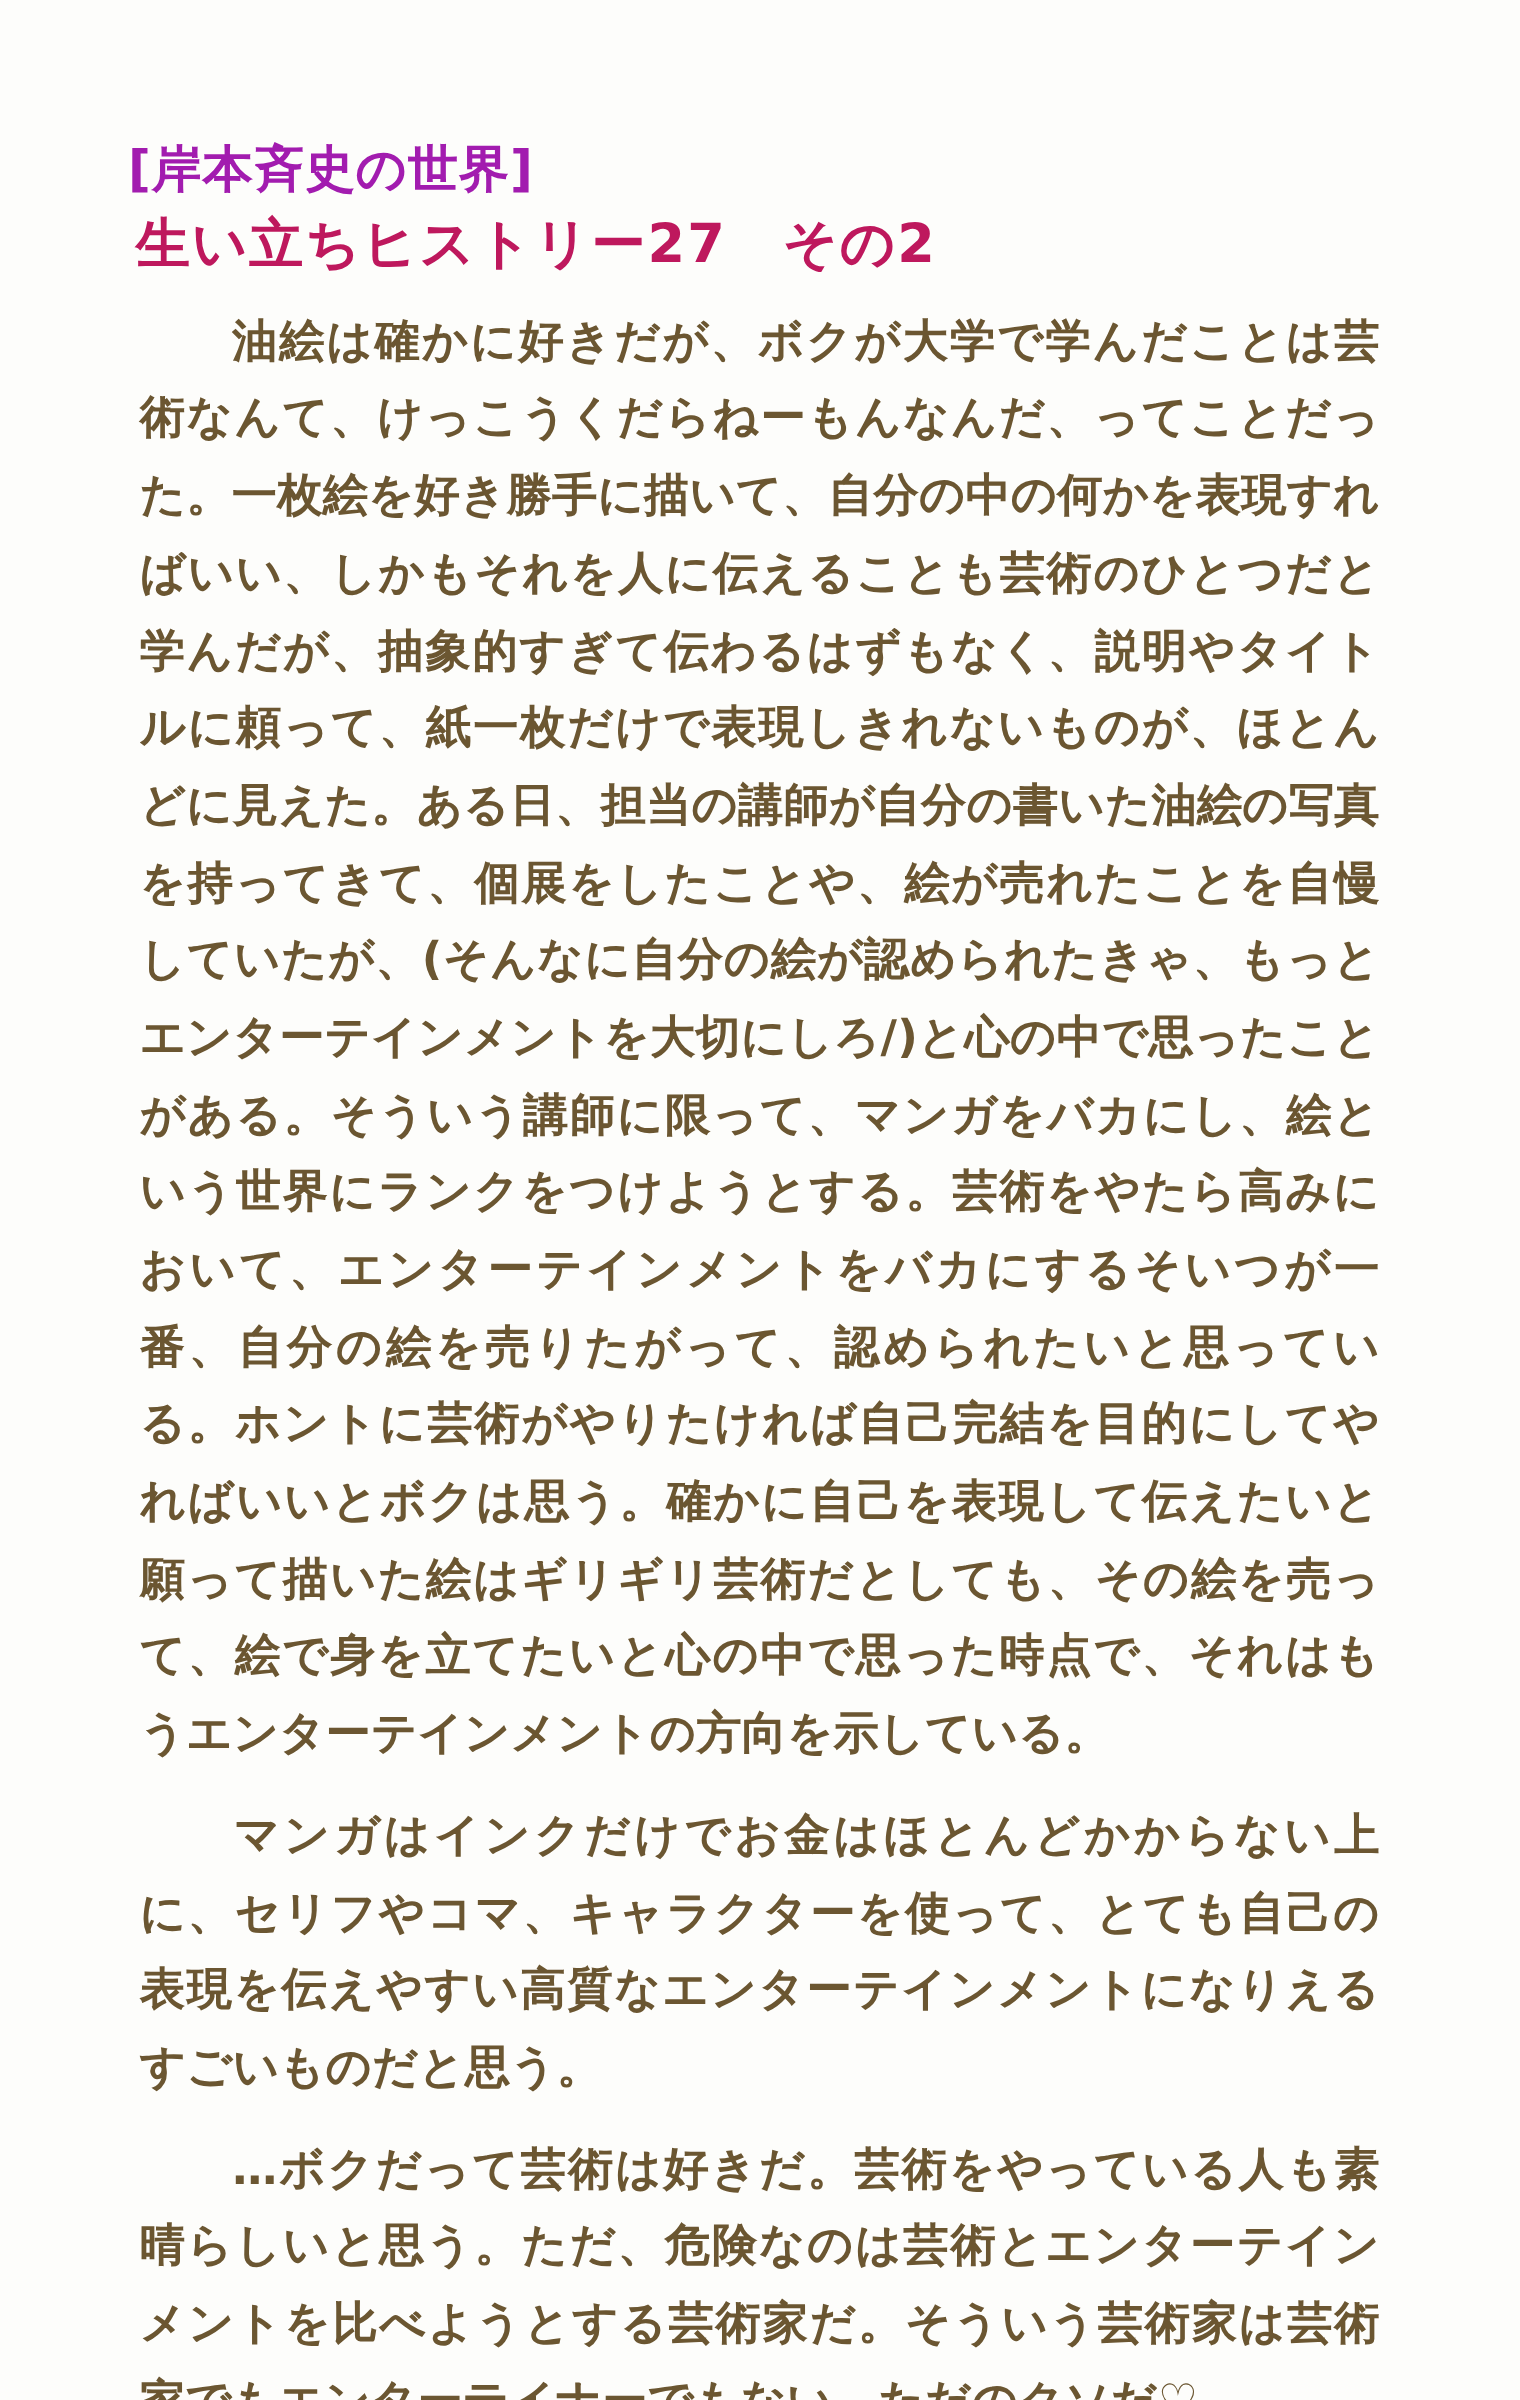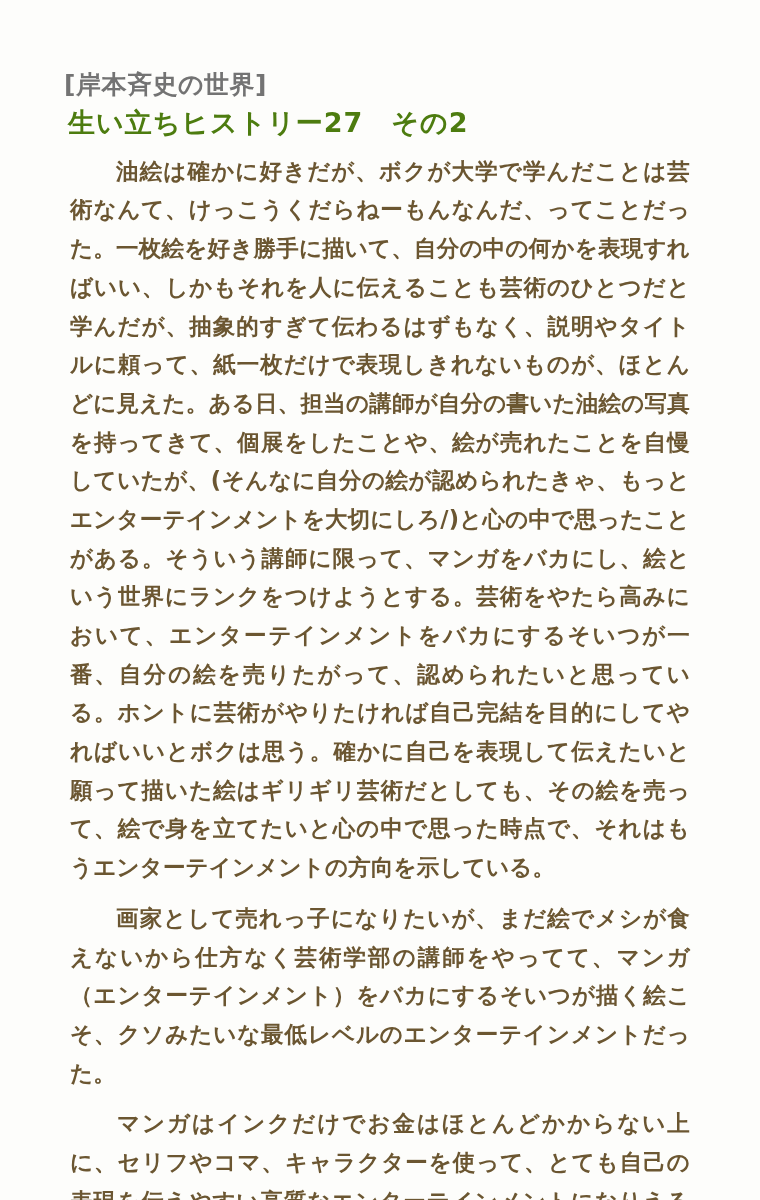--- a/index.html
+++ b/index.html
@@ -17,29 +17,29 @@
     font-family: "DejaVu Sans", "Liberation Sans", sans-serif;
     color: #6b5631;
     overflow: hidden;
   }
   .heading-block {
     margin-bottom: 10px;
   }
   .series-title {
     font-size: 25px;
     font-weight: bold;
-    color: #737373;
+    color: #a21caf;
     letter-spacing: 0.5px;
     line-height: 1.2;
     margin: 0 0 6px 6px;
   }
   .episode-title {
     font-size: 27px;
     font-weight: bold;
-    color: #4d7c0f;
+    color: #be185d;
     letter-spacing: 1px;
     line-height: 1.25;
     margin: 0 0 2px 10px;
   }
   .body-text {
     font-size: 22.5px;
     line-height: 1.72;
     letter-spacing: 0.2px;
     color: #6b5631;
     text-align: justify;
@@ -56,19 +56,18 @@
 
 <div class="page">
 
   <div class="heading-block">
     <div class="series-title">[岸本斉史の世界]</div>
     <div class="episode-title">生い立ちヒストリー27　その2</div>
   </div>
 
   <div class="body-text">
     <p class="para">　油絵は確かに好きだが、ボクが大学で学んだことは芸術なんて、けっこうくだらねーもんなんだ、ってことだった。一枚絵を好き勝手に描いて、自分の中の何かを表現すればいい、しかもそれを人に伝えることも芸術のひとつだと学んだが、抽象的すぎて伝わるはずもなく、説明やタイトルに頼って、紙一枚だけで表現しきれないものが、ほとんどに見えた。ある日、担当の講師が自分の書いた油絵の写真を持ってきて、個展をしたことや、絵が売れたことを自慢していたが、(そんなに自分の絵が認められたきゃ、もっとエンターテインメントを大切にしろ/)と心の中で思ったことがある。そういう講師に限って、マンガをバカにし、絵という世界にランクをつけようとする。芸術をやたら高みにおいて、エンターテインメントをバカにするそいつが一番、自分の絵を売りたがって、認められたいと思っている。ホントに芸術がやりたければ自己完結を目的にしてやればいいとボクは思う。確かに自己を表現して伝えたいと願って描いた絵はギリギリ芸術だとしても、その絵を売って、絵で身を立てたいと心の中で思った時点で、それはもうエンターテインメントの方向を示している。</p>
-    <p class="para">　画家として売れっ子になりたいが、まだ絵でメシが食えないから仕方なく芸術学部の講師をやってて、マンガ（エンターテインメント）をバカにするそいつが描く絵こそ、クソみたいな最低レベルのエンターテインメントだった。</p>
     <p class="para">　マンガはインクだけでお金はほとんどかからない上に、セリフやコマ、キャラクターを使って、とても自己の表現を伝えやすい高質なエンターテインメントになりえるすごいものだと思う。</p>
     <p class="para">　…ボクだって芸術は好きだ。芸術をやっている人も素晴らしいと思う。ただ、危険なのは芸術とエンターテインメントを比べようとする芸術家だ。そういう芸術家は芸術家でもエンターテイナーでもない、ただのクソだ♡</p>
 
   </div>
 
 </div>
 
 </body></html>

